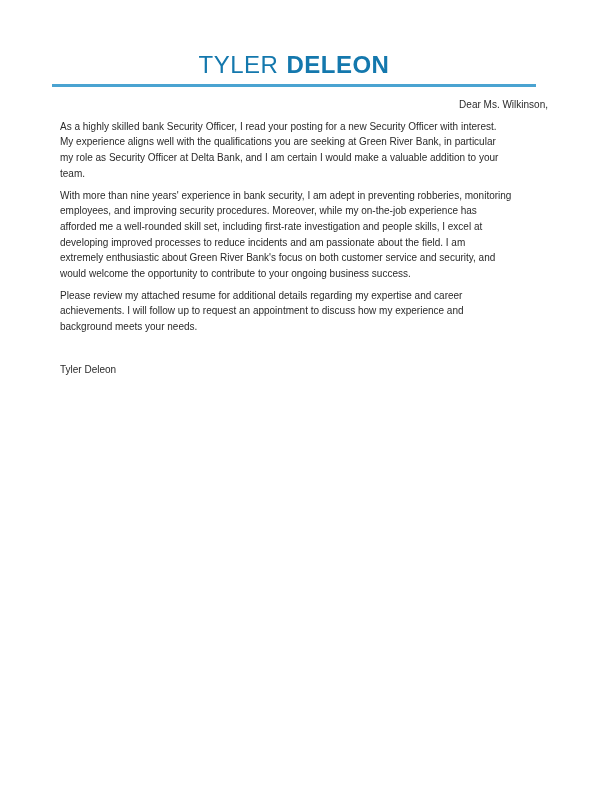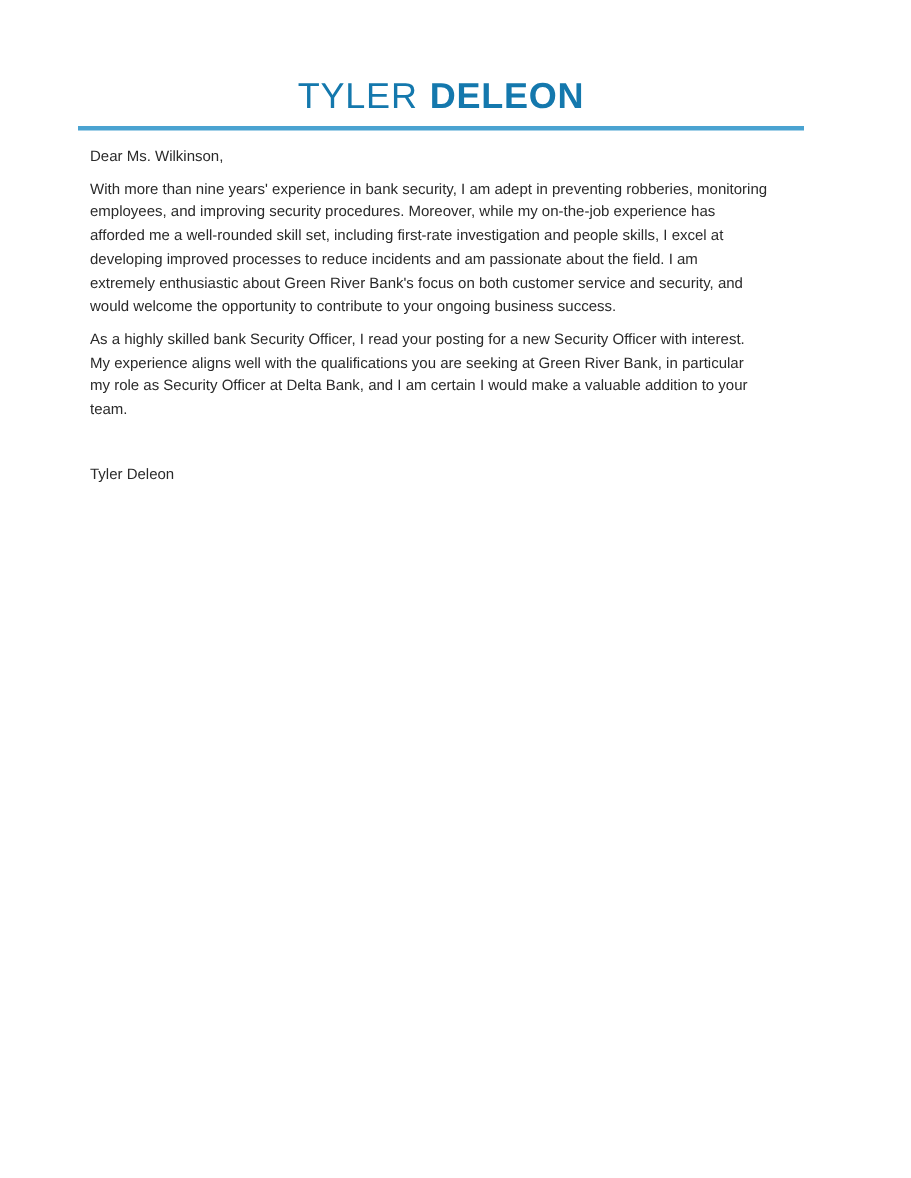--- a/index.html
+++ b/index.html
@@ -50,44 +50,47 @@
   .letter-body {
     padding: 0 40px 0 60px;
   }
   .letter-body p {
     margin: 0;
     font-size: 10px;
     line-height: 15.7px;
     white-space: pre;
     color: var(--text);
   }
-  .salutation   { margin-top: 10px !important; }
+  .salutation   { margin-top: 10px !important; text-align: right; }
   .para         { margin-top: 6px !important; }
   .closing-thanks { margin-top: 6px !important; }
   .valediction  { margin-top: 5px !important; }
   .signature-name { margin-top: 27px !important; }
 </style>
 </head>
 <body>
 
 <div class="page">
 
   <div class="letter-header">
     <h1 class="name-heading"><span class="name-first">TYLER</span><span class="name-last">DELEON</span></h1>
     <div class="header-divider"></div>
   </div>
 
   <div class="letter-body">
     <p class="salutation">Dear Ms. Wilkinson,</p>
+    <p class="para">As a highly skilled bank Security Officer, I read your posting for a new Security Officer with interest.
+My experience aligns well with the qualifications you are seeking at Green River Bank, in particular
+my role as Security Officer at Delta Bank, and I am certain I would make a valuable addition to your
+team.</p>
     <p class="para">With more than nine years' experience in bank security, I am adept in preventing robberies, monitoring
 employees, and improving security procedures. Moreover, while my on-the-job experience has
 afforded me a well-rounded skill set, including first-rate investigation and people skills, I excel at
 developing improved processes to reduce incidents and am passionate about the field. I am
 extremely enthusiastic about Green River Bank's focus on both customer service and security, and
 would welcome the opportunity to contribute to your ongoing business success.</p>
-    <p class="para">As a highly skilled bank Security Officer, I read your posting for a new Security Officer with interest.
-My experience aligns well with the qualifications you are seeking at Green River Bank, in particular
-my role as Security Officer at Delta Bank, and I am certain I would make a valuable addition to your
-team.</p>
+    <p class="para">Please review my attached resume for additional details regarding my expertise and career
+achievements. I will follow up to request an appointment to discuss how my experience and
+background meets your needs.</p>
     <p class="signature-name">Tyler Deleon</p>
   </div>
 
 </div>
 
 </body></html>

